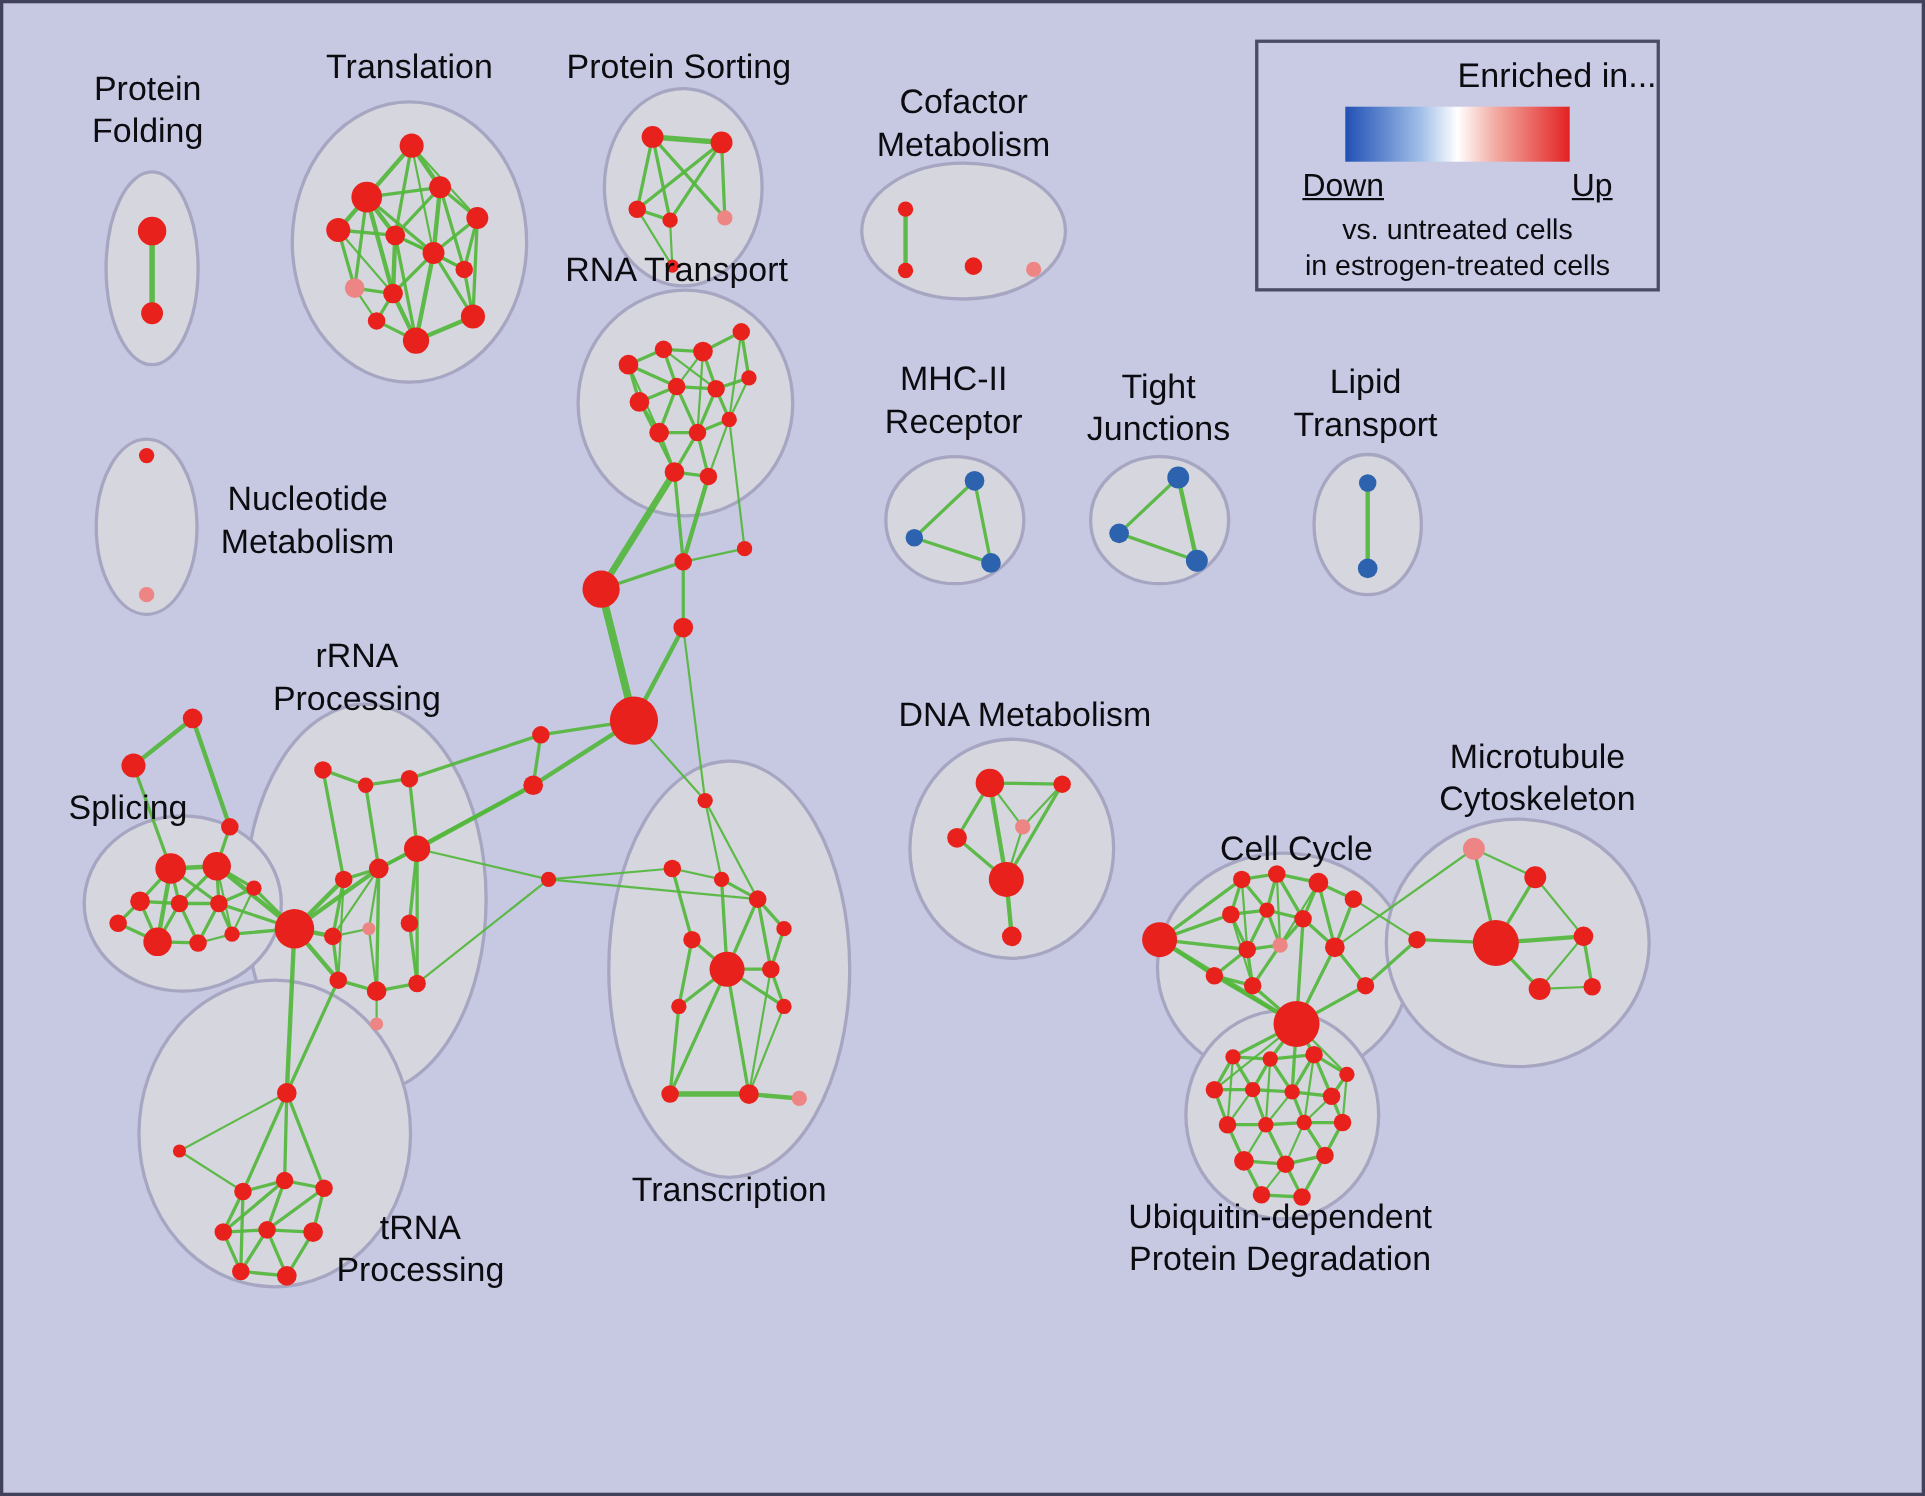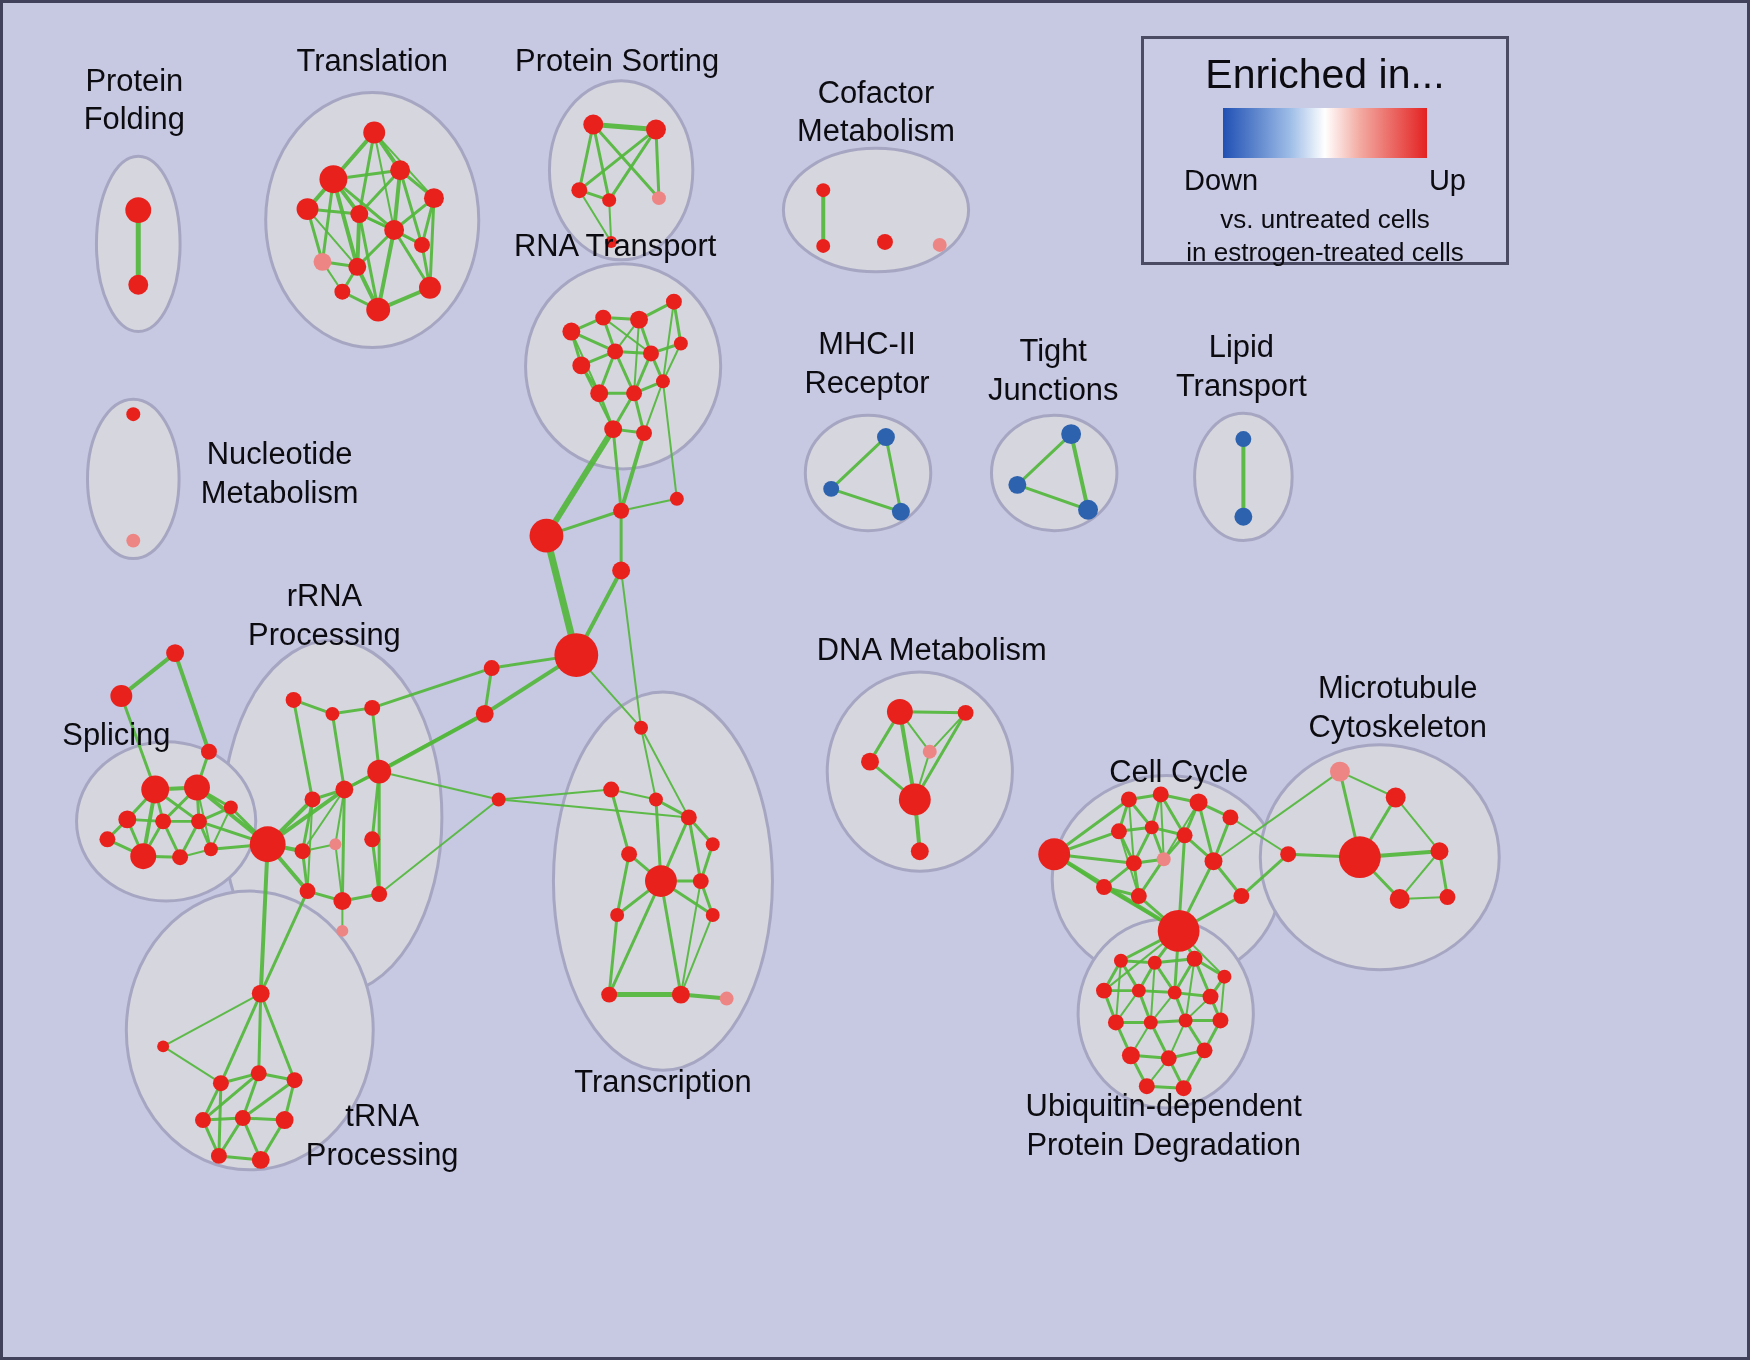--- a/index.html
+++ b/index.html
@@ -24,38 +24,40 @@
     left:1138px;top:33px;
     width:368px;height:229px;
     border:3px solid #4b4b63;
     box-sizing:border-box;
     background:#c9cae4;
     text-align:center;
     color:#0b0b10;
   }
   .legend-title{
     margin-top:12px;
-    font-size:41px;
+    font-size:31px;
+    text-align:right;
   }
   .legend-gradient{
     width:204px;height:50px;
     margin:10px auto 6px auto;
     background:linear-gradient(to right,
       var(--grad-left) 0%,
       #9ebde7 33%,
       var(--grad-mid) 50%,
       #f2aba2 67%,
       var(--grad-right) 100%);
   }
   .legend-scale-labels{
     display:flex;
     justify-content:space-between;
     padding:0 40px;
     font-size:29px;
     margin-bottom:6px;
+    text-decoration:underline;
   }
   .legend-line{
     font-size:26px;
     line-height:33px;
   }
 </style>
 </head>
 <body>
 
 <div class="figure" style="background: rgb(199, 200, 226); border-color: rgb(65, 65, 92);">

